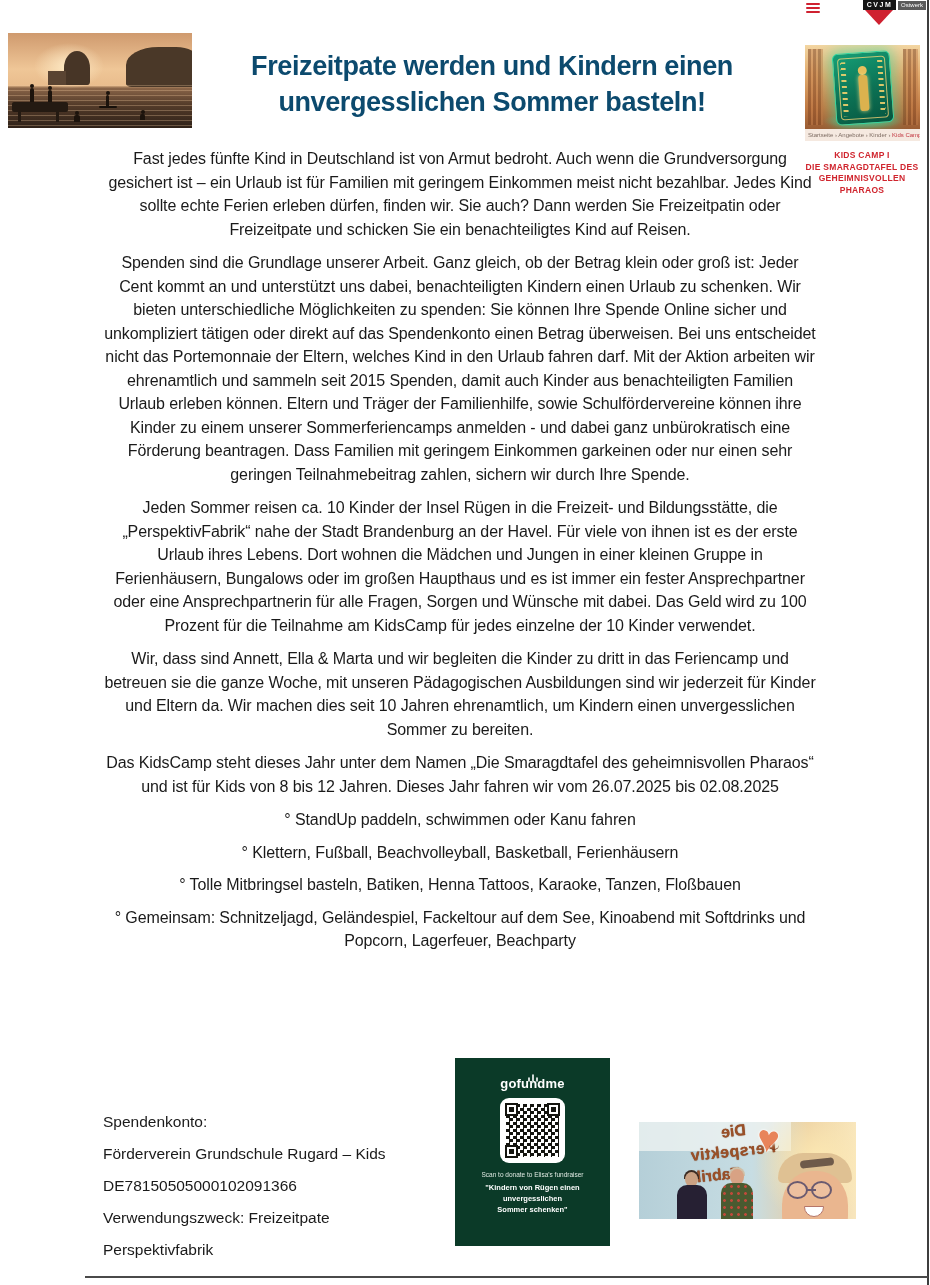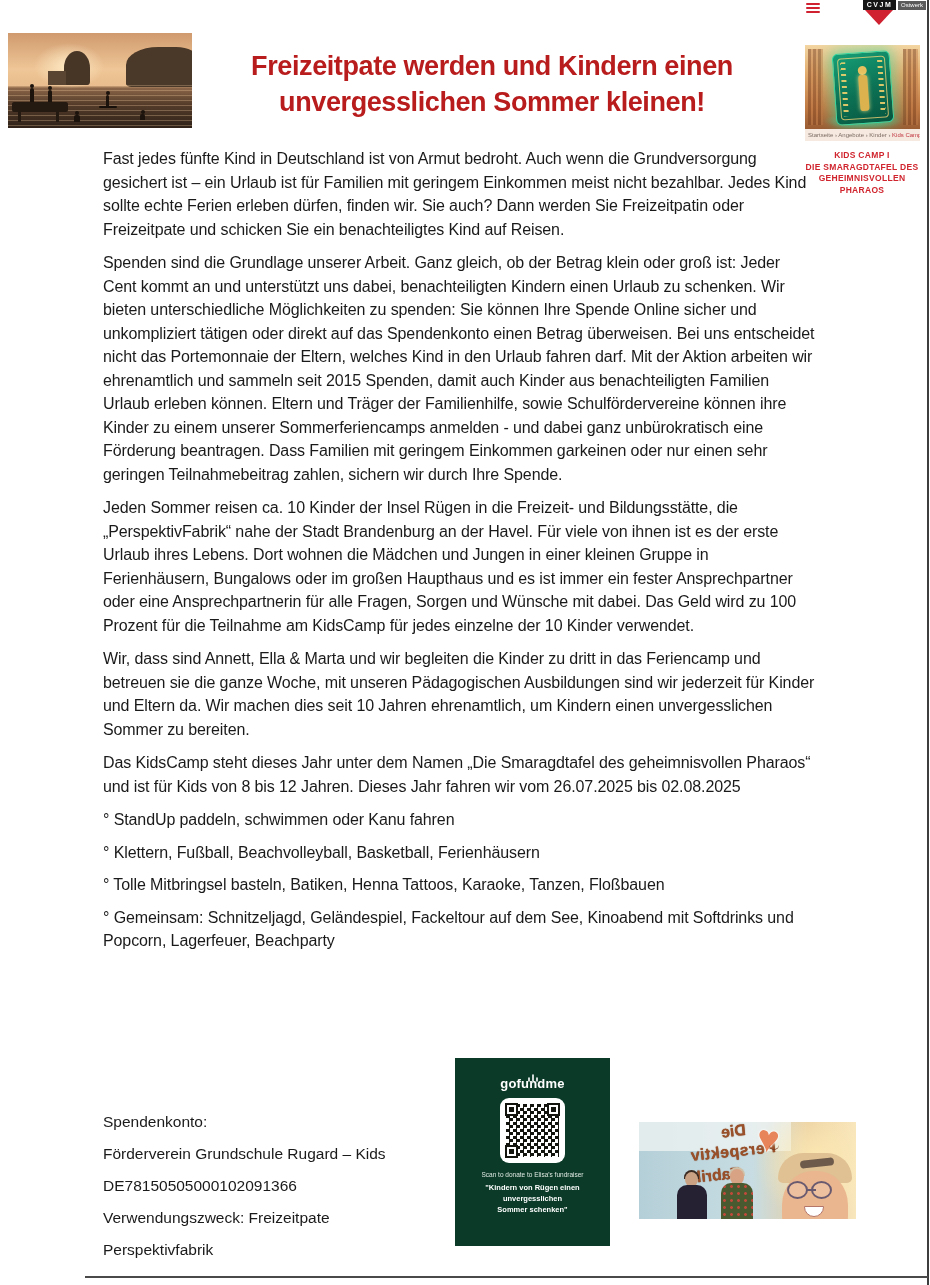--- a/index.html
+++ b/index.html
@@ -24,21 +24,21 @@
   .building{position:absolute;left:40px;top:38px;width:18px;height:14px;background:#5a4432;}
   .dock{position:absolute;left:4px;bottom:16px;width:56px;height:10px;background:#241a12;border-radius:2px;}
   .dock-leg{position:absolute;top:10px;width:3px;height:10px;background:#241a12;}
   .fig{position:absolute;background:#1c130c;border-radius:2px 2px 0 0;}
   .fig::before{content:"";position:absolute;left:50%;top:-4px;width:4px;height:4px;margin-left:-2px;
     border-radius:50%;background:#1c130c;}
   .board{position:absolute;width:18px;height:2.5px;background:#17100a;border-radius:2px;}
 
   
   .headline{position:absolute;left:192px;top:48px;width:600px;text-align:center;
-    color:#b91c1c;font-weight:bold;font-size:27px;line-height:36px;letter-spacing:-0.4px;}
+    color:#0c4a6e;font-weight:bold;font-size:27px;line-height:36px;letter-spacing:-0.4px;}
 
   
   .menu-icon{position:absolute;left:806px;top:3px;width:14px;height:11px;cursor:pointer;}
   .menu-icon span{display:block;height:2px;background:#cf2130;margin-bottom:2px;border-radius:1px;}
   .cvjm{position:absolute;left:863px;top:0;width:64px;height:26px;}
   .cvjm-box{position:absolute;left:0;top:0;width:33px;height:10px;background:#151515;color:#fff;
     font-size:7px;font-weight:bold;text-align:center;line-height:10px;letter-spacing:1.5px;}
   .ostwerk-box{position:absolute;left:35px;top:1px;width:28px;height:9px;background:#5b5b5b;color:#fff;
     font-size:6px;text-align:center;line-height:9px;}
   .cvjm-tri{position:absolute;left:2px;top:10px;width:0;height:0;
@@ -68,21 +68,21 @@
   .crumb-path{color:#7d6c62;}
   .crumb-current{color:#c2353f;}
 
   
   .camp-title{position:absolute;left:796px;top:150px;width:132px;text-align:center;color:#d0252e;
     font-weight:bold;font-size:8.5px;line-height:11.5px;letter-spacing:.3px;}
 
   
   .article{position:absolute;left:103px;top:147px;width:714px;font-size:16px;line-height:23.5px;
     letter-spacing:-0.1px;}
-  .article p{margin:0 0 10px 0;}
+  .article p{margin:0 0 10px 0;text-align:center;}
   .article p.bullet{margin:8px 0 9px 0;}
 
   
   .donation{position:absolute;left:103px;top:1106px;width:340px;font-size:15.5px;line-height:32px;}
 
   
   .gfm{position:absolute;left:455px;top:1058px;width:155px;height:188px;background:#0b3a28;
     color:#ffffff;text-align:center;}
   .gfm-rays{margin-top:10px;height:8px;}
   .gfm-brand{font-size:13px;font-weight:bold;letter-spacing:.2px;margin-top:0;}
@@ -150,21 +150,21 @@
   <div class="fig" style="left:22px;bottom:26px;width:4px;height:14px;"></div>
   <div class="fig" style="left:40px;bottom:26px;width:4px;height:12px;"></div>
   <div class="fig" style="left:98px;bottom:22px;width:3px;height:11px;"></div>
   <div class="board" style="left:91px;bottom:20px;"></div>
   <div class="fig" style="left:132px;bottom:8px;width:5px;height:6px;"></div>
   <div class="fig" style="left:66px;bottom:6px;width:6px;height:7px;"></div>
 </div>
 
 <div class="headline">
   <div>Freizeitpate werden und Kindern einen</div>
-  <div>unvergesslichen Sommer kleinen!</div>
+  <div>unvergesslichen Sommer basteln!</div>
 </div>
 
 <div class="menu-icon">
   <span></span>
     <span></span>
     <span></span>
 </div>
 <div class="cvjm">
   <div class="cvjm-box">CVJM</div>
   <div class="ostwerk-box">Ostwerk</div>

